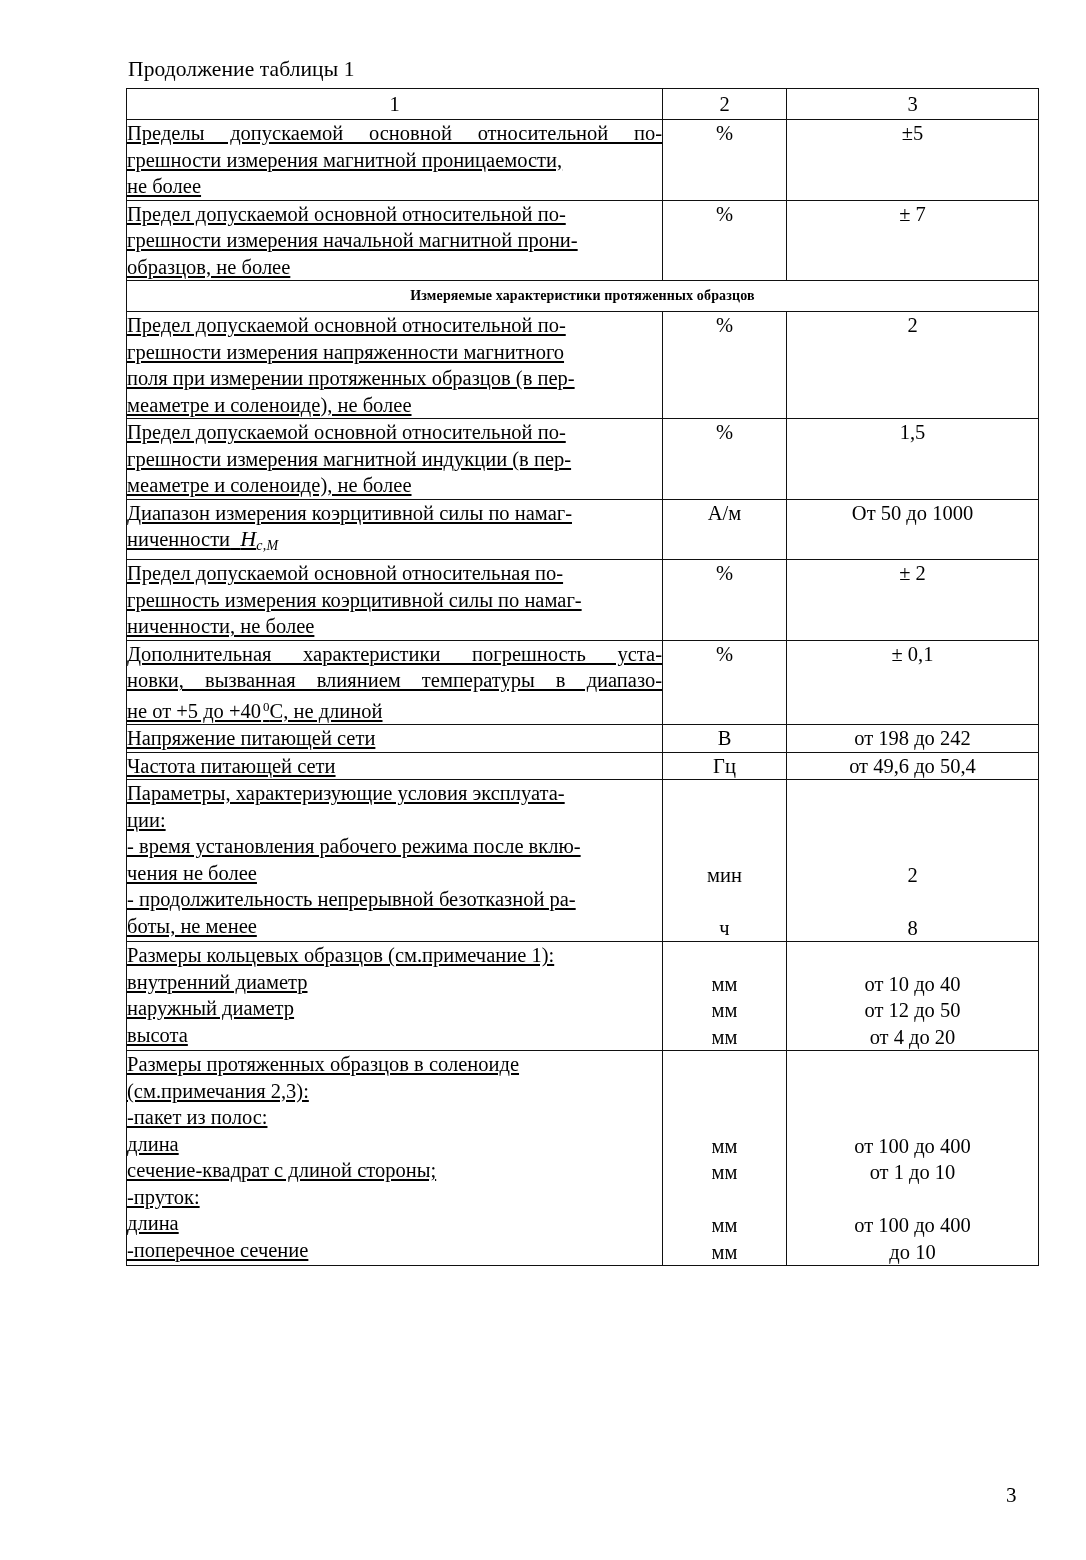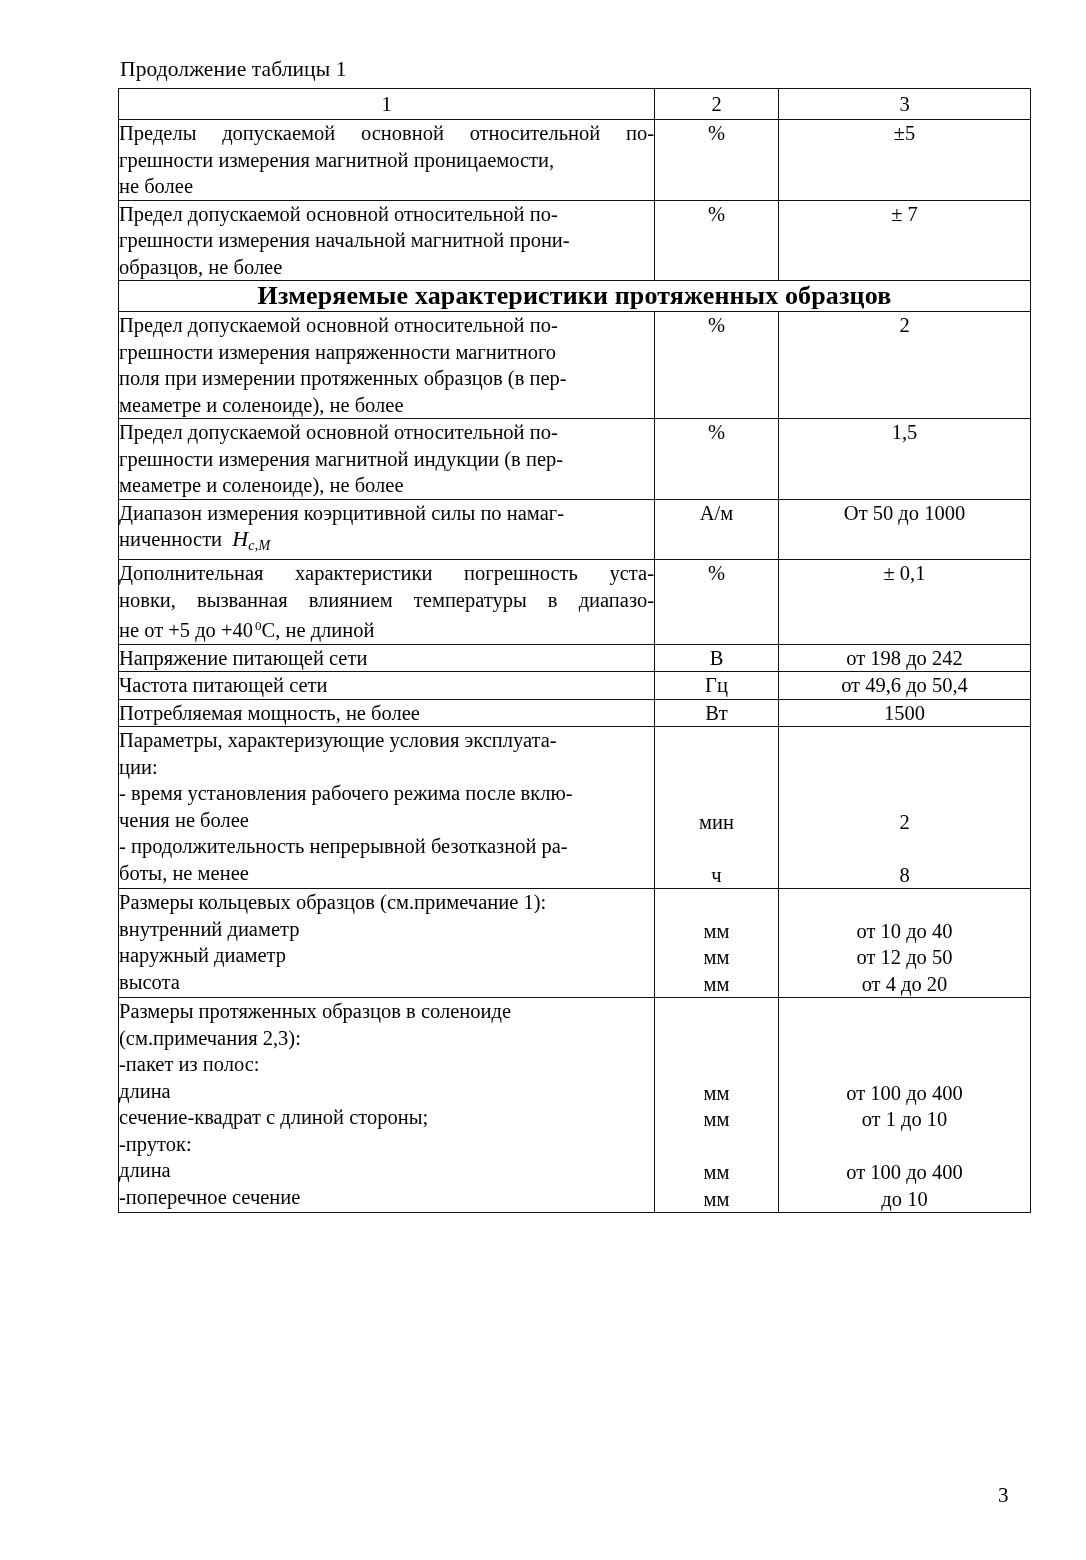--- a/index.html
+++ b/index.html
@@ -11,21 +11,21 @@
     width: 1086px;
     height: 1560px;
     position: relative;
     font-family: "Liberation Serif", "DejaVu Serif", serif;
     color: #000000;
     overflow: hidden;
   }
 
   .page {
     position: absolute;
-    left: 8px; top: 0;
+    left: 16px; top: 0;
     width: 1034px;
     height: 1560px;
   }
 
   .caption {
     position: absolute;
     left: 112px;
     top: 56px;
     font-size: 21.5px;
     line-height: 26px;
@@ -61,20 +61,21 @@
     line-height: 30px;
     font-size: 20.5px;
     vertical-align: middle;
   }
 
   
   .desc {
     padding: 2px 7px 3px 8px;
     text-align: left;
     hyphens: none;
+    text-decoration: underline;
   }
   .desc .ln { display: block; white-space: nowrap; }
   .desc .lnj {
     display: block;
     text-align: justify;
     text-align-last: justify;
   }
 
   
   .unit, .val {
@@ -86,21 +87,21 @@
     vertical-align: top;
     padding-top: 2px;
   }
   .unit .ln, .val .ln { display: block; white-space: nowrap; }
   .spacer { display: block; visibility: hidden; }
 
   
   .sectionhdr {
     text-align: center;
     font-weight: bold;
-    font-size: 26px;
+    font-size: 14px;
     height: 30px;
     line-height: 30px;
     vertical-align: middle;
     padding: 0;
     letter-spacing: 0.15px;
     margin-left: 32px;
   }
 
   
   .mvar {
@@ -198,20 +199,29 @@
         <td class="desc">
           <span class="ln">Диапазон измерения коэрцитивной силы по намаг-</span>
           <span class="ln">
             <span>ниченности</span>&nbsp;&nbsp;<span class="mvar">H</span><span class="msub">c,M</span>
           </span>
         </td>
         <td class="unit">А/м</td>
         <td class="val">От 50 до 1000</td>
       </tr>
 
+      <tr>
+        <td class="desc">
+          <span class="ln">Предел допускаемой основной относительная по-</span>
+          <span class="ln">грешность измерения коэрцитивной силы по намаг-</span>
+          <span class="ln">ниченности, не более</span>
+        </td>
+        <td class="unit">%</td>
+        <td class="val">± 2</td>
+      </tr>
 
       <tr>
         <td class="desc">
           <span class="lnj">Дополнительная характеристики погрешность уста-</span>
           <span class="lnj">новки, вызванная влиянием температуры в диапазо-</span>
           <span class="ln">
             <span>не от +5 до +40</span><span class="supzero">0</span><span>С, не длиной</span>
           </span>
         </td>
         <td class="unit">%</td>
@@ -220,25 +230,20 @@
 
       <tr>
         <td class="desc">Напряжение питающей сети</td>
         <td class="unit">В</td>
         <td class="val">от 198 до 242</td>
       </tr>
       <tr>
         <td class="desc">Частота питающей сети</td>
         <td class="unit">Гц</td>
         <td class="val">от 49,6 до 50,4</td>
-      </tr>
-      <tr>
-        <td class="desc">Потребляемая мощность, не более</td>
-        <td class="unit">Вт</td>
-        <td class="val">1500</td>
       </tr>
 
       <tr>
         <td class="desc">
           <span class="ln">Параметры, характеризующие условия эксплуата-</span>
           <span class="ln">ции:</span>
           <span class="ln">- время установления рабочего режима после вклю-</span>
           <span class="ln">чения не более</span>
           <span class="ln">- продолжительность непрерывной безотказной ра-</span>
           <span class="ln">боты, не менее</span>

